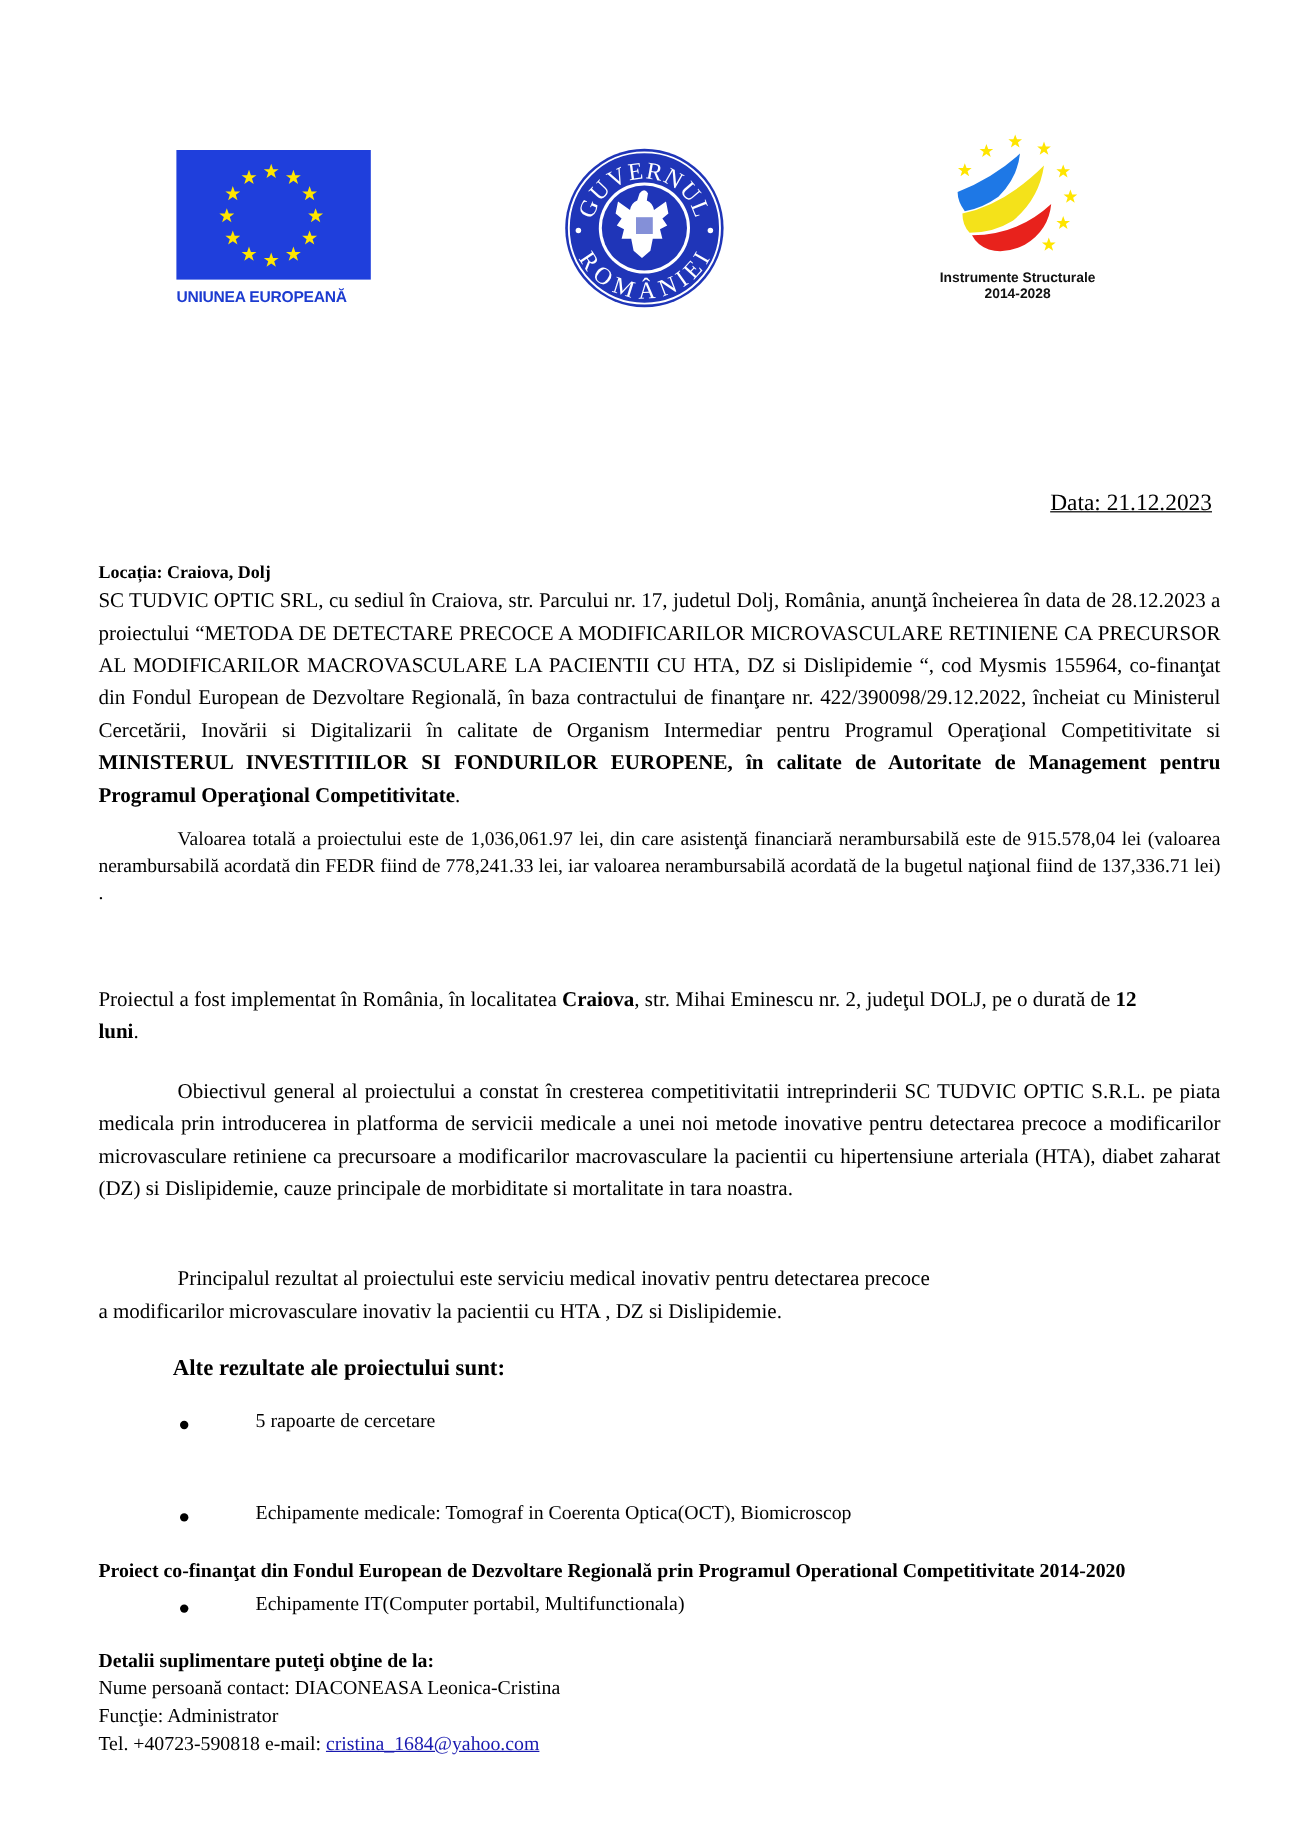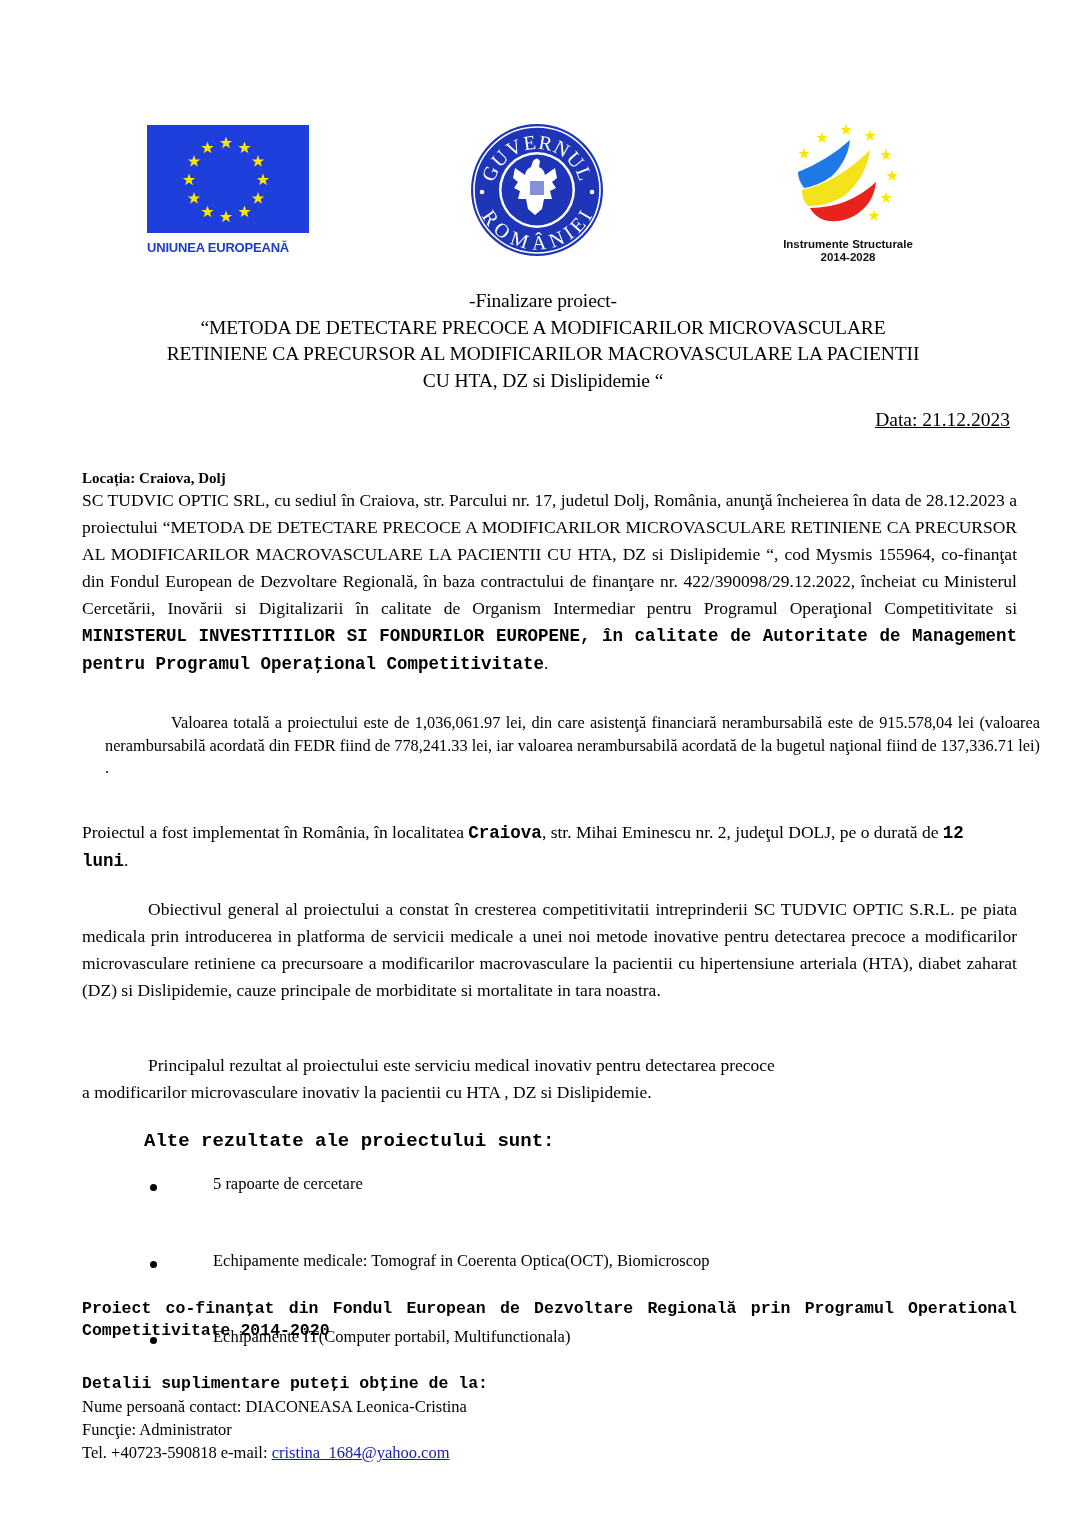--- a/index.html
+++ b/index.html
@@ -5,35 +5,35 @@
   html, body { margin: 0; padding: 0; background: #ffffff; }
   body { width: 1086px; height: 1536px; position: relative; overflow: hidden; color: #000; }
   .page { position: absolute; left: 0; top: 0; width: 1086px; height: 1536px; }
 
   
   .logo { position: absolute; }
   .eu-logo { left: 147px; top: 125px; width: 174px; height: 130px; }
   .eu-flag { width: 162px; height: 108px; background: #1f3fdc; position: relative; }
   .eu-label { font-family: "Liberation Sans", sans-serif; font-weight: bold; font-size: 13px; color: #1c3bd0; margin-top: 7px; letter-spacing: -0.2px; white-space: nowrap; }
   .gov-logo { left: 469px; top: 123px; width: 136px; height: 134px; }
-  .is-logo { left: 768px; top: 120px; width: 160px; height: 150px; }
+  .is-logo { left: 768px; top: 108px; width: 160px; height: 150px; }
   .is-label { position: absolute; left: 0; top: 118px; width: 160px; text-align: center; font-family: "Liberation Sans", sans-serif; font-weight: bold; font-size: 11.5px; line-height: 13px; color: #111; }
 
   
   .heading { position: absolute; left: 60px; top: 288px; width: 966px; text-align: center; font-family: "Liberation Serif", serif; font-size: 19.5px; line-height: 26.5px; letter-spacing: -0.1px; }
   .heading .line { display: block; white-space: nowrap; }
   .date { position: absolute; right: 76px; top: 409px; font-family: "Liberation Serif", serif; font-size: 19.5px; text-decoration: underline; }
 
   
   .body { position: absolute; left: 82px; width: 935px; font-family: "Liberation Serif", serif; color: #000; }
   .t18 { font-size: 17.5px; line-height: 27px; }
   .t16 { font-size: 16.3px; line-height: 22.5px; }
   .just { text-align: justify; }
   .indent { text-indent: 66px; }
-  .b { font-weight: bold; font-family: Liberation Mono, monospace; }
+  .b { font-weight: bold; }
   .loc { font-size: 15px; font-weight: bold; line-height: 20px; }
 
   .bullets { position: absolute; left: 82px; top: 1152px; width: 900px; font-family: "Liberation Serif", serif; font-size: 16.5px; }
   .bullet-row { position: relative; height: 48.5px; margin-top: 28px; }
   .bullet-dot { position: absolute; left: 68px; top: 4px; width: 7px; height: 7px; border-radius: 50%; background: #000; }
   .bullet-text { position: absolute; left: 131px; top: -6px; white-space: nowrap; }
 
   a.email { color: #1a1ab0; text-decoration: underline; }
 </style>
 </head>
@@ -111,35 +111,29 @@
       <path d="M34,70 Q70,62 102,30 Q98,58 76,76 Q60,86 40,86 Q34,80 34,70 Z" fill="#f4e21a"></path>
 
       <path d="M42,88 Q80,88 108,62 Q106,84 86,96 Q70,104 56,100 Q46,96 42,88 Z" fill="#e8221c"></path>
     </svg>
     <div class="is-label">
       <div>Instrumente Structurale</div>
       <div>2014-2028</div>
     </div>
   </div>
 
-  <div class="heading">
-    <span class="line">-Finalizare proiect-</span>
-    <span class="line">“METODA DE DETECTARE PRECOCE A MODIFICARILOR MICROVASCULARE</span>
-    <span class="line">RETINIENE CA PRECURSOR AL MODIFICARILOR MACROVASCULARE LA PACIENTII</span>
-    <span class="line">CU HTA, DZ si Dislipidemie “</span>
-  </div>
   <div class="date">Data: 21.12.2023</div>
 
   <div class="body loc" style="top:468px;">Locația: Craiova, Dolj</div>
 
   <div class="body t18 just" style="top:487px;">
     <span>SC TUDVIC OPTIC SRL, cu sediul în Craiova, str. Parcului nr. 17, judetul Dolj, România,  anunţă încheierea în data de 28.12.2023 a proiectului “METODA DE DETECTARE PRECOCE A MODIFICARILOR MICROVASCULARE RETINIENE CA PRECURSOR AL MODIFICARILOR MACROVASCULARE LA PACIENTII CU HTA, DZ si Dislipidemie “, cod Mysmis 155964, co-finanţat din Fondul European de Dezvoltare Regională, în baza contractului de finanţare nr. 422/390098/29.12.2022, încheiat cu Ministerul Cercetării, Inovării si Digitalizarii în calitate de Organism Intermediar pentru Programul Operaţional Competitivitate si </span><span class="b">MINISTERUL INVESTITIILOR SI FONDURILOR EUROPENE, în calitate de Autoritate de Management pentru Programul Operaţional Competitivitate</span><span>.</span>
   </div>
 
-  <div class="body t16 just indent" style="top:712px;margin-left:23px;">Valoarea totală a proiectului este de 1,036,061.97 lei, din care asistenţă financiară nerambursabilă este de 915.578,04  lei (valoarea nerambursabilă acordată din FEDR fiind de 778,241.33 lei, iar valoarea nerambursabilă acordată de la bugetul naţional fiind de 137,336.71 lei) .</div>
+  <div class="body t16 just indent" style="top:688px;">Valoarea totală a proiectului este de 1,036,061.97 lei, din care asistenţă financiară nerambursabilă este de 915.578,04  lei (valoarea nerambursabilă acordată din FEDR fiind de 778,241.33 lei, iar valoarea nerambursabilă acordată de la bugetul naţional fiind de 137,336.71 lei) .</div>
 
   <div class="body t18" style="top:819px; width:890px;">
     <span>Proiectul a fost implementat în România, în localitatea </span><span class="b">Craiova</span><span>, str. Mihai Eminescu nr. 2, judeţul DOLJ, pe o durată de </span><span class="b">12 luni</span><span>.</span>
   </div>
 
   <div class="body t18 just indent" style="top:896px;">Obiectivul general al proiectului a constat în cresterea competitivitatii intreprinderii SC TUDVIC OPTIC S.R.L. pe piata medicala prin introducerea in platforma de servicii medicale a unei noi metode inovative pentru detectarea precoce a modificarilor microvasculare retiniene ca precursoare a modificarilor macrovasculare la pacientii cu hipertensiune arteriala (HTA), diabet zaharat (DZ) si Dislipidemie, cauze principale de morbiditate si mortalitate in tara noastra.</div>
 
   <div class="body t18" style="top:1052px; width:960px;">
     <div style="padding-left:66px; white-space:nowrap;">Principalul rezultat al proiectului este serviciu medical inovativ pentru detectarea precoce</div>
     <div style="white-space:nowrap;">a modificarilor microvasculare inovativ la pacientii cu HTA , DZ si Dislipidemie.</div>

